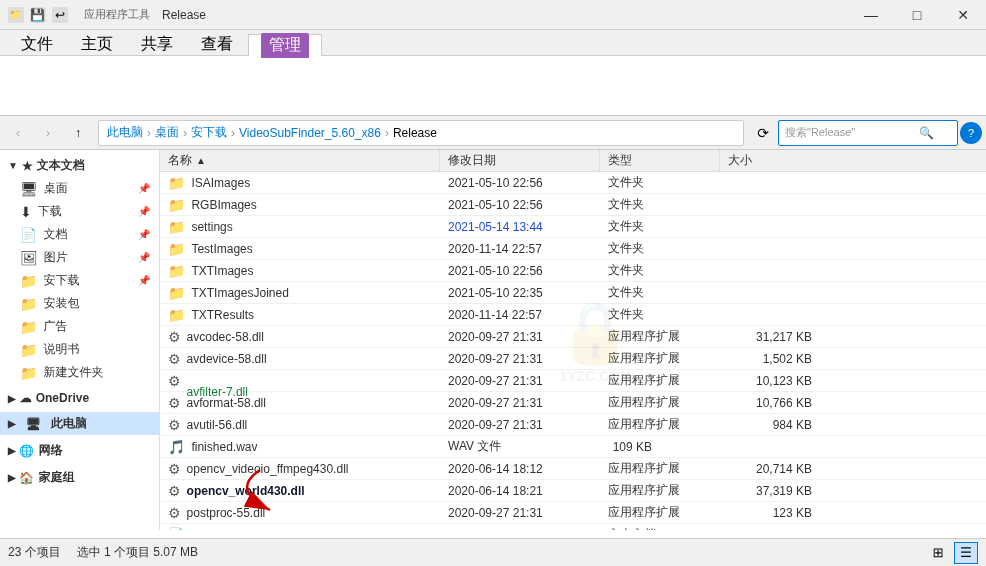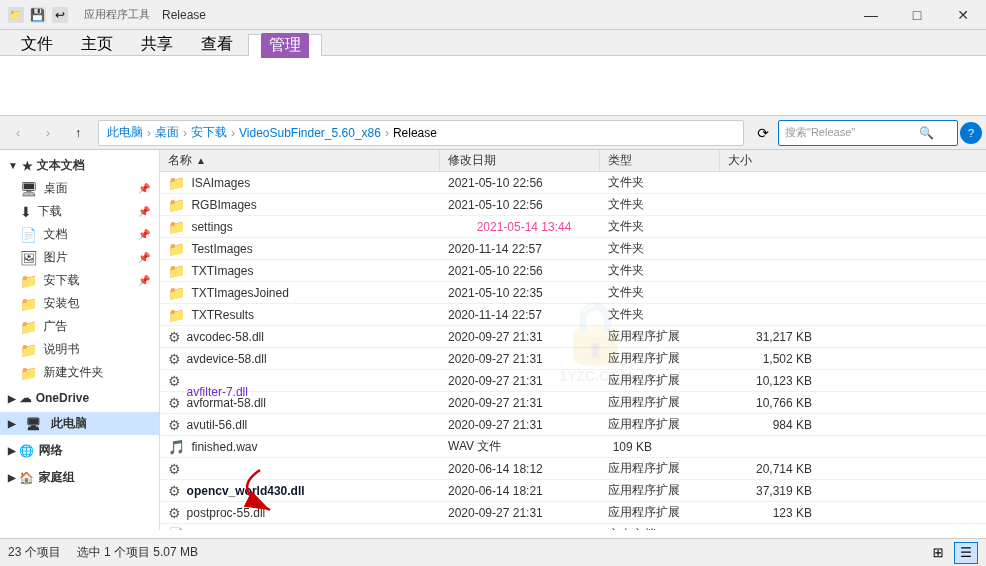--- a/index.html
+++ b/index.html
@@ -250,21 +250,21 @@
       </div>
       <div class="file-cell-date" style="color:#333;">2021-05-10 22:56</div>
       <div class="file-cell-type" style="color:#333;">文件夹</div>
       <div class="file-cell-size" style="color:#333; text-align:right;"></div>
     </div>
           <div class="file-row">
       <div class="file-cell-name">
         <span style="color:#e6a817; font-size:14px;">📁</span>
         <span style="color:#333;">settings</span>
       </div>
-      <div class="file-cell-date" style="color:#ec4899;text-align:center;">2021-05-14 13:44</div>
+      <div class="file-cell-date" style="color:#1d4ed8;">2021-05-14 13:44</div>
       <div class="file-cell-type" style="color:#333;">文件夹</div>
       <div class="file-cell-size" style="color:#333; text-align:right;"></div>
     </div>
           <div class="file-row">
       <div class="file-cell-name">
         <span style="color:#e6a817; font-size:14px;">📁</span>
         <span style="color:#333;">TestImages</span>
       </div>
       <div class="file-cell-date" style="color:#333;">2020-11-14 22:57</div>
       <div class="file-cell-type" style="color:#333;">文件夹</div>
@@ -311,21 +311,21 @@
         <span style="color:#5c5c5c; font-size:14px;">⚙</span>
         <span style="color:#333;">avdevice-58.dll</span>
       </div>
       <div class="file-cell-date" style="color:#333;">2020-09-27 21:31</div>
       <div class="file-cell-type" style="color:#333;">应用程序扩展</div>
       <div class="file-cell-size" style="color:#333; text-align:right;">1,502 KB</div>
     </div>
           <div class="file-row">
       <div class="file-cell-name">
         <span style="color:#5c5c5c; font-size:14px;">⚙</span>
-        <span style="color:#6d28d9;margin-top:22px;">avfilter-7.dll</span>
+        <span style="color:#15803d;margin-top:22px;">avfilter-7.dll</span>
       </div>
       <div class="file-cell-date" style="color:#333;">2020-09-27 21:31</div>
       <div class="file-cell-type" style="color:#333;">应用程序扩展</div>
       <div class="file-cell-size" style="color:#333; text-align:right;">10,123 KB</div>
     </div>
           <div class="file-row">
       <div class="file-cell-name">
         <span style="color:#5c5c5c; font-size:14px;">⚙</span>
         <span style="color:#333;">avformat-58.dll</span>
       </div>
@@ -346,20 +346,21 @@
       <div class="file-cell-name">
         <span style="color:#e67e22; font-size:14px;">🎵</span>
         <span style="color:#333;">finished.wav</span>
       </div>
       <div class="file-cell-type" style="color:#333;">WAV 文件</div>
       <div class="file-cell-size" style="color:#333; text-align:right;">109 KB</div>
     </div>
           <div class="file-row">
       <div class="file-cell-name">
         <span style="color:#5c5c5c; font-size:14px;">⚙</span>
+        <span style="color:#333;">opencv_videoio_ffmpeg430.dll</span>
       </div>
       <div class="file-cell-date" style="color:#333;">2020-06-14 18:12</div>
       <div class="file-cell-type" style="color:#333;">应用程序扩展</div>
       <div class="file-cell-size" style="color:#333; text-align:right;">20,714 KB</div>
     </div>
           <div class="file-row">
       <div class="file-cell-name">
         <span style="color:#5c5c5c; font-size:14px;">⚙</span>
         <span style="color:#0f172a;font-weight:bold;">opencv_world430.dll</span>
       </div>

